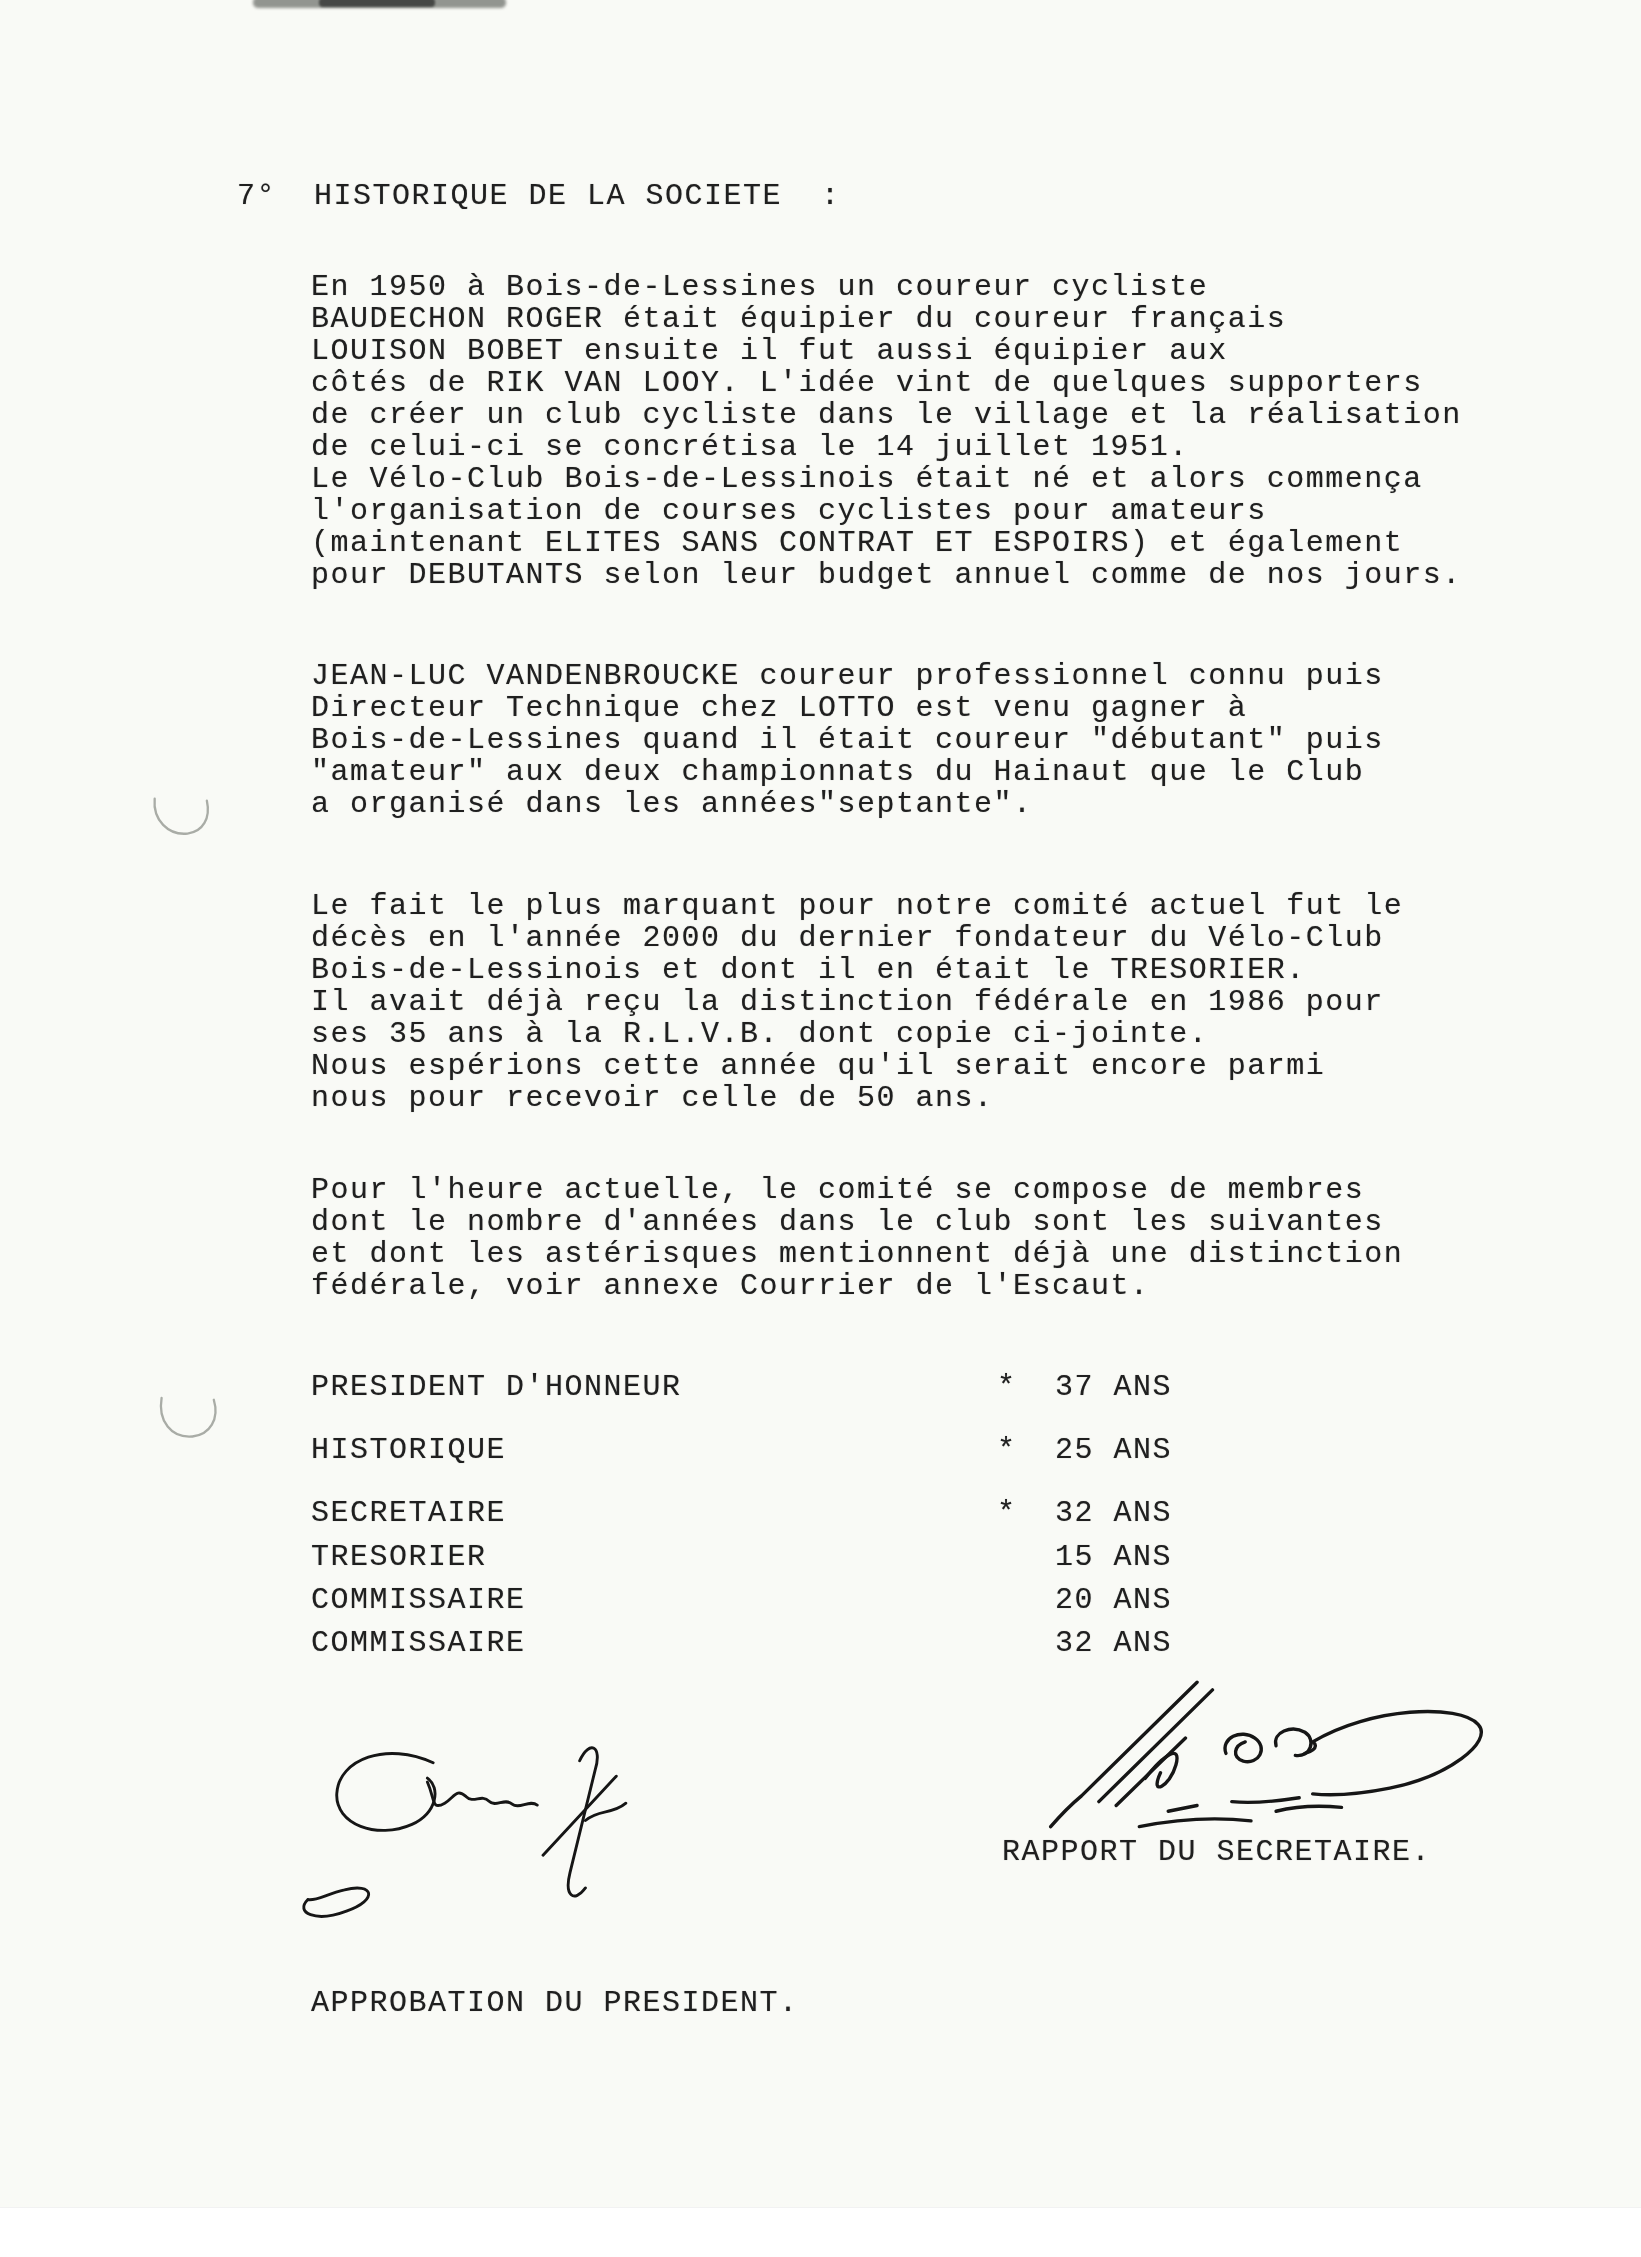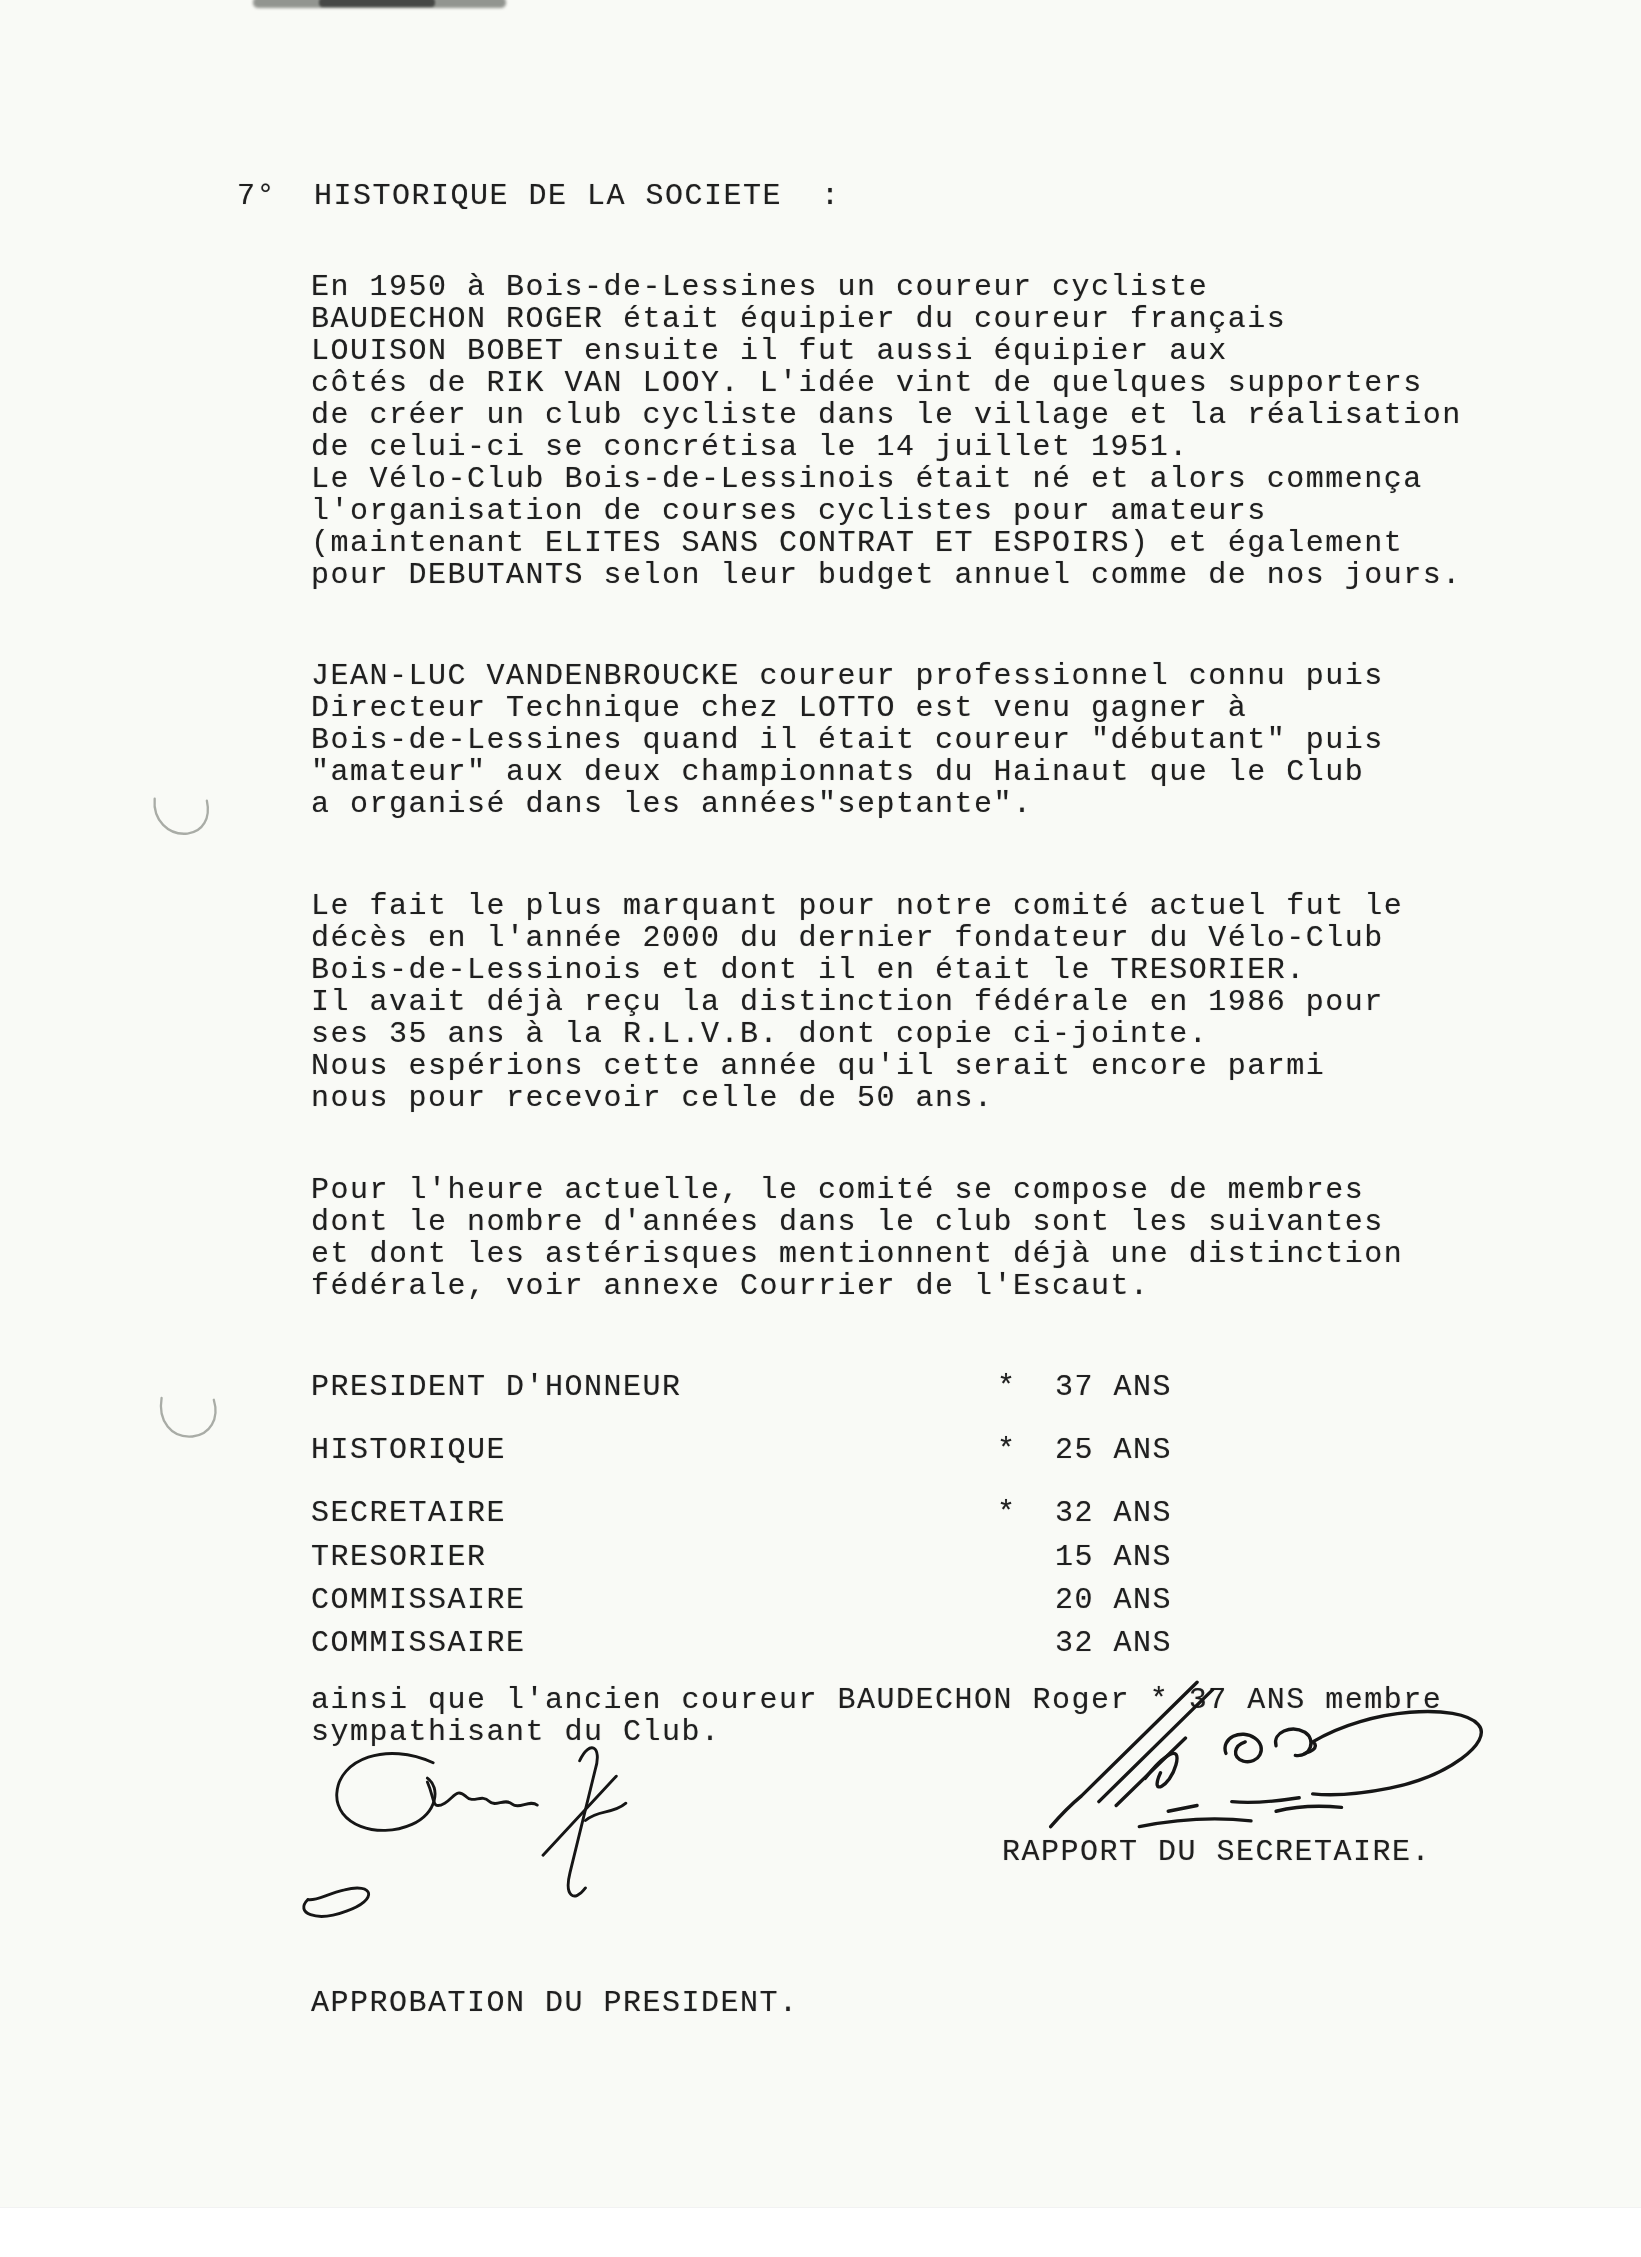--- a/index.html
+++ b/index.html
@@ -145,22 +145,20 @@
       <span class="star"></span>
       <span class="years">20 ANS</span>
     </div>
     <div class="tw committee-row cr6">
       <span class="role">COMMISSAIRE</span>
       <span class="star"></span>
       <span class="years">32 ANS</span>
     </div>
   </div>
 
-  <div class="tw closing">ainsi que l'ancien coureur BAUDECHON Roger * 37 ANS membre
-sympathisant du Club.</div>
 
   <svg class="sig sig-left" width="348" height="212" viewBox="0 0 360 220">
     <path d="M148,36 C100,14 50,32 48,68 C46,100 90,116 126,100 C152,88 156,62 142,52"></path>
     <path d="M142,56 C150,74 146,86 160,78 C170,72 172,62 182,71 C190,79 198,68 206,76 C213,83 222,72 230,79 C237,85 248,74 256,80"></path>
     <path d="M18,178 C4,192 26,202 58,190 C92,178 86,160 56,168 C38,172 26,180 18,178"></path>
     <path d="M300,34 C310,12 324,18 316,44 L290,150 C284,174 294,182 306,166"></path>
     <path d="M262,132 L338,50"></path>
     <path d="M306,96 C320,84 334,90 348,78"></path>
   </svg>
 

